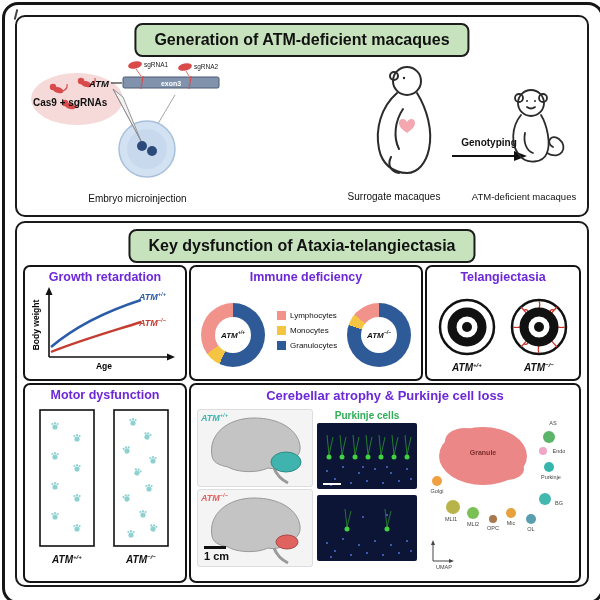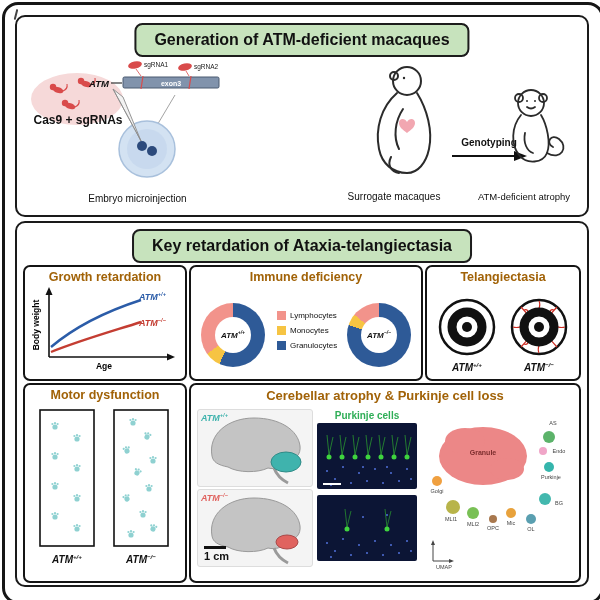--- a/index.html
+++ b/index.html
@@ -12,21 +12,21 @@
        transform:rotate(14deg);border-radius:1px;}
   .panel{position:absolute;border:2px solid #1a1a1a;border-radius:10px;background:#fff;}
   #panel-generation{left:10px;top:10px;width:570px;height:198px;}
   #panel-phenotypes{left:10px;top:216px;width:570px;height:362px;}
   .banner{position:absolute;left:50%;transform:translateX(-50%);top:6px;height:30px;
        background:#c7e3bd;border:2px solid #1c1c1c;border-radius:8px;
        display:flex;align-items:center;justify-content:center;
        font-weight:bold;font-size:16px;white-space:nowrap;padding:0 18px;}
   .sub{position:absolute;border:2px solid #141414;border-radius:7px;background:#fff;}
   .sub-title{position:absolute;left:0;right:0;top:3px;text-align:center;
-       color:#a16207;font-weight:bold;font-size:12.5px;}
+       color:#6d28d9;font-weight:bold;font-size:12.5px;}
   .cap{position:absolute;text-align:center;font-weight:normal;font-size:10px;color:#111;}
   .gt{font-weight:bold;font-style:italic;white-space:nowrap;}
   .gt sup{font-size:0.62em;font-style:italic;}
   .gt-10{font-size:10px;} .gt-9{font-size:9px;} .gt-8{font-size:8px;}
   .donut{position:absolute;width:64px;height:64px;border-radius:50%;}
   .donut-hole{position:absolute;left:14px;top:14px;width:36px;height:36px;border-radius:50%;
        background:#fff;display:flex;align-items:center;justify-content:center;}
   .legend{position:absolute;display:flex;flex-direction:column;gap:6px;}
   .legend-item{display:flex;align-items:center;gap:4px;font-size:8px;color:#111;white-space:nowrap;}
   .swatch{width:9px;height:9px;display:inline-block;flex:none;}
@@ -98,21 +98,21 @@
         <line x1="58" y1="19" x2="56" y2="32" stroke="#d94b4b" stroke-width="1.2"></line>
         <line x1="106" y1="19" x2="104" y2="32" stroke="#d94b4b" stroke-width="1.2"></line>
 
         <ellipse cx="50" cy="8" rx="7" ry="3.5" fill="#d94b4b" transform="rotate(-12 50 8)"></ellipse>
         <text x="59" y="10" font-size="6.5" fill="#222">sgRNA1</text>
         <line x1="51" y1="12" x2="56" y2="19" stroke="#d94b4b" stroke-width="0.8"></line>
         <ellipse cx="100" cy="10" rx="7" ry="3.5" fill="#d94b4b" transform="rotate(-12 100 10)"></ellipse>
         <text x="109" y="12" font-size="6.5" fill="#222">sgRNA2</text>
         <line x1="101" y1="14" x2="104" y2="19" stroke="#d94b4b" stroke-width="0.8"></line>
       </svg>
-      <div class="abs" style="left:8px;top:56px;width:90px;text-align:center;font-size:12px;font-weight:bold;">Cas9 + sgRNAs</div>
+      <div class="abs" style="left:8px;top:40px;width:90px;text-align:left;font-size:10px;font-weight:bold;">Cas9 + sgRNAs</div>
       <div class="cap" style="left:0;top:136px;width:225px;">Embryo microinjection</div>
     </div>
 
 
     <svg class="abs" style="left:332px;top:44px;" width="92" height="126" viewBox="0 0 92 126">
       <g fill="none" stroke="#2b2b2b" stroke-width="2" stroke-linecap="round">
         <circle cx="58" cy="20" r="14"></circle>
         <circle cx="45" cy="15" r="4"></circle>
         <circle cx="55" cy="17" r="1.2" fill="#2b2b2b" stroke="none"></circle>
         <path d="M48,32 C32,46 26,68 30,88 C33,103 44,112 58,112"></path>
@@ -138,26 +138,26 @@
         <circle cx="30" cy="25" r="4"></circle>
         <circle cx="54" cy="25" r="4"></circle>
         <circle cx="38" cy="28" r="1" fill="#2b2b2b" stroke="none"></circle>
         <circle cx="46" cy="28" r="1" fill="#2b2b2b" stroke="none"></circle>
         <path d="M38,34 q4,3 8,0"></path>
         <path d="M32,42 C22,54 22,72 30,82 C38,92 54,90 58,80 C62,70 58,52 52,42"></path>
         <path d="M36,60 C34,70 38,78 44,80"></path>
         <path d="M58,80 C72,88 80,74 70,66 C62,60 56,70 64,74"></path>
       </g>
     </svg>
-    <div class="cap" style="left:444px;top:174px;width:126px;font-size:9.5px;">ATM-deficient atrophy</div>
+    <div class="cap" style="left:444px;top:174px;width:126px;font-size:9.5px;">ATM-deficient macaques</div>
   </div>
 
   <div class="panel" id="panel-phenotypes">
     <div class="banner">
-      <span>Key retardation of Ataxia-telangiectasia</span>
+      <span>Key dysfunction of Ataxia-telangiectasia</span>
     </div>
 
     <div class="sub" style="left:6px;top:42px;width:160px;height:112px;">
       <div class="sub-title">Growth retardation</div>
       <svg class="abs" style="left:4px;top:18px;" width="150" height="90" viewBox="0 0 150 90">
         <line x1="20" y1="8" x2="20" y2="72" stroke="#111" stroke-width="1.6"></line>
         <polygon points="20,2 16.5,10 23.5,10" fill="#111"></polygon>
         <line x1="20" y1="72" x2="140" y2="72" stroke="#111" stroke-width="1.6"></line>
         <polygon points="146,72 138,68.5 138,75.5" fill="#111"></polygon>
         <text x="10" y="40" font-size="8.5" font-weight="bold" text-anchor="middle" transform="rotate(-90 10 40)">Body weight</text>

